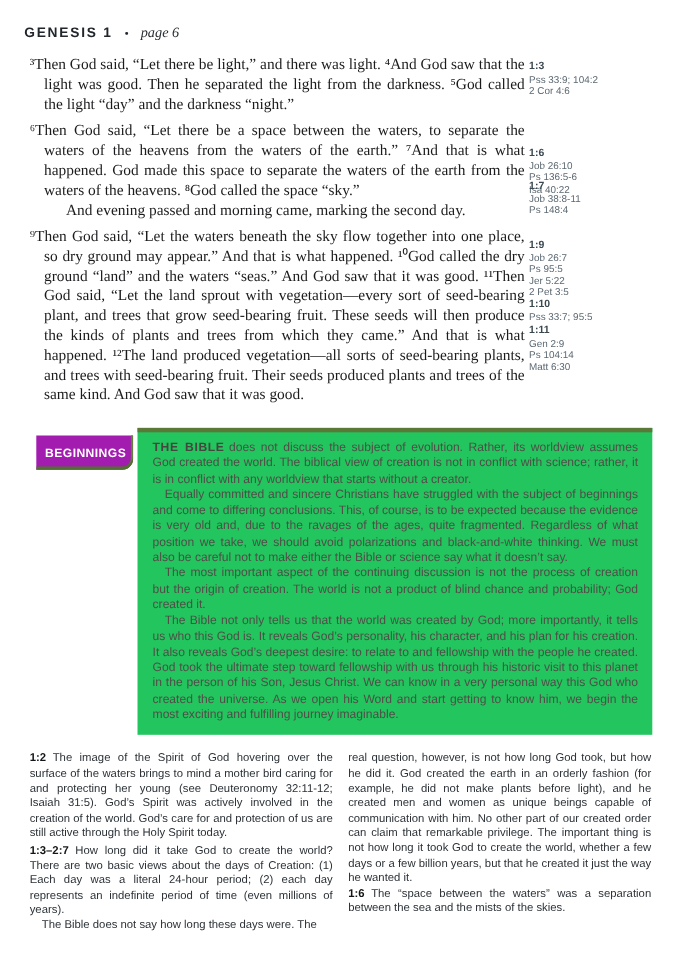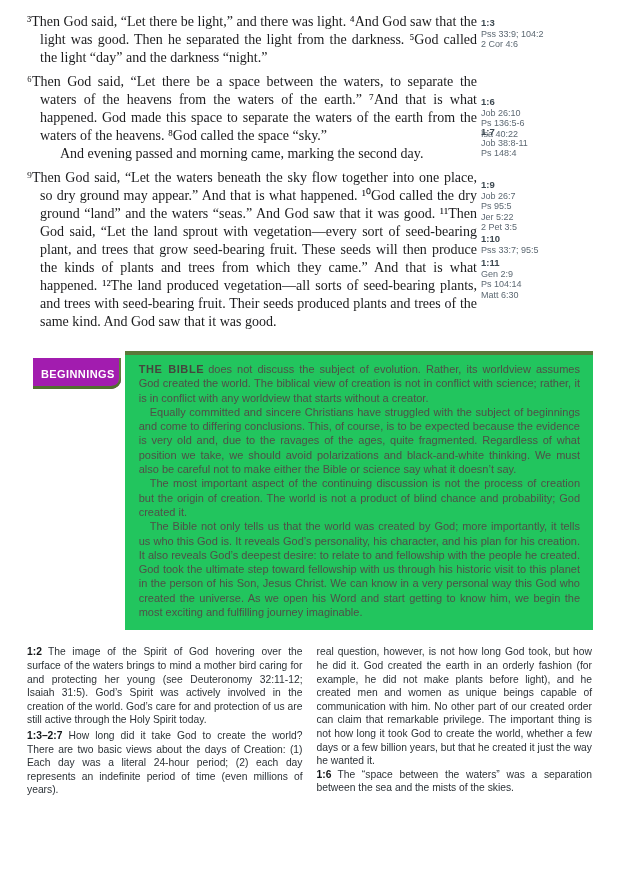--- a/index.html
+++ b/index.html
@@ -45,20 +45,25 @@
   .citem + .citem{margin-top:2px;}
   .cref{color:#121517;padding-right:6px;}
   .ccont{margin:0;}
   .ccont.indent{text-indent:11px;}
 </style>
 </head>
 <body>
 
 <div class="page">
 
+  <div class="hdr">
+    <span class="book">GENESIS 1</span>
+    <span class="bullet">•</span>
+    <span class="pageno">page 6</span>
+  </div>
 
   <div class="scripture-row">
     <div class="verses">
       <div class="stanza">
         <p class="vbody">³Then God said, “Let there be light,” and there was light. ⁴And God saw that the light was good. Then he separated the light from the darkness. ⁵God called the light “day” and the darkness “night.”</p>
       </div>
       <div class="stanza">
         <p class="vbody">⁶Then God said, “Let there be a space between the waters, to separate the waters of the heavens from the waters of the earth.” ⁷And that is what happened. God made this space to separate the waters of the earth from the waters of the heavens. ⁸God called the space “sky.”</p>
         <p class="vclose">And evening passed and morning came, marking the second day.</p>
       </div>
@@ -111,20 +116,21 @@
       <p class="fp indent">Equally committed and sincere Christians have struggled with the subject of beginnings and come to differing conclusions. This, of course, is to be expected because the evidence is very old and, due to the ravages of the ages, quite fragmented. Regardless of what position we take, we should avoid polarizations and black-and-white thinking. We must also be careful not to make either the Bible or science say what it doesn’t say.</p>
       <p class="fp indent">The most important aspect of the continuing discussion is not the process of creation but the origin of creation. The world is not a product of blind chance and probability; God created it.</p>
       <p class="fp indent">The Bible not only tells us that the world was created by God; more importantly, it tells us who this God is. It reveals God’s personality, his character, and his plan for his creation. It also reveals God’s deepest desire: to relate to and fellowship with the people he created. God took the ultimate step toward fellowship with us through his historic visit to this planet in the person of his Son, Jesus Christ. We can know in a very personal way this God who created the universe. As we open his Word and start getting to know him, we begin the most exciting and fulfilling journey imaginable.</p>
     </div>
   </div>
 
   <div class="commentary">
     <div class="col">
       <p class="citem"><strong class="cref">1:2</strong><span>The image of the Spirit of God hovering over the surface of the waters brings to mind a mother bird caring for and protecting her young (see Deuteronomy 32:11-12; Isaiah 31:5). God’s Spirit was actively involved in the creation of the world. God’s care for and protection of us are still active through the Holy Spirit today.</span></p>
       <p class="citem"><strong class="cref">1:3–2:7</strong><span>How long did it take God to create the world? There are two basic views about the days of Creation: (1) Each day was a literal 24-hour period; (2) each day represents an indefinite period of time (even millions of years).</span></p>
+      <p class="ccont indent">The Bible does not say how long these days were. The</p>
     </div>
     <div class="col">
       <p class="ccont">real question, however, is not how long God took, but how he did it. God created the earth in an orderly fashion (for example, he did not make plants before light), and he created men and women as unique beings capable of communication with him. No other part of our created order can claim that remarkable privilege. The important thing is not how long it took God to create the world, whether a few days or a few billion years, but that he created it just the way he wanted it.</p>
       <p class="citem"><strong class="cref">1:6</strong><span>The “space between the waters” was a separation between the sea and the mists of the skies.</span></p>
     </div>
   </div>
 
 </div>
 
 </body></html>

